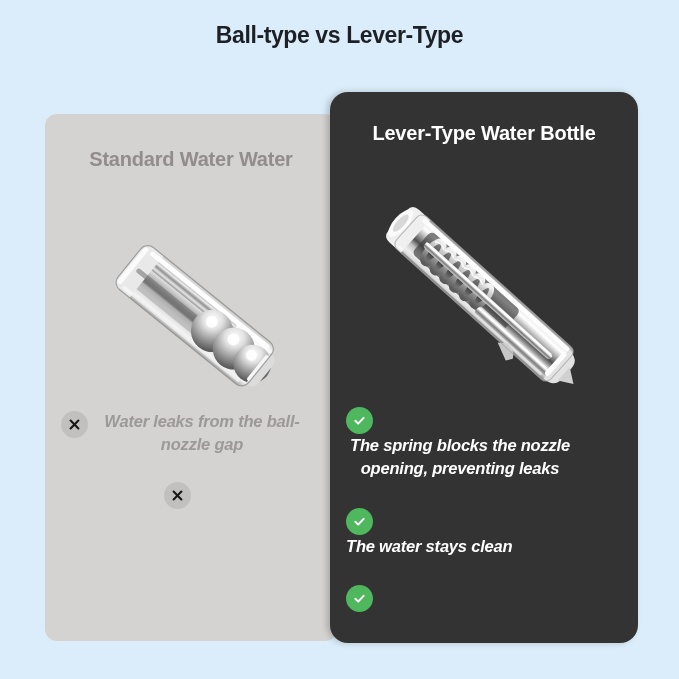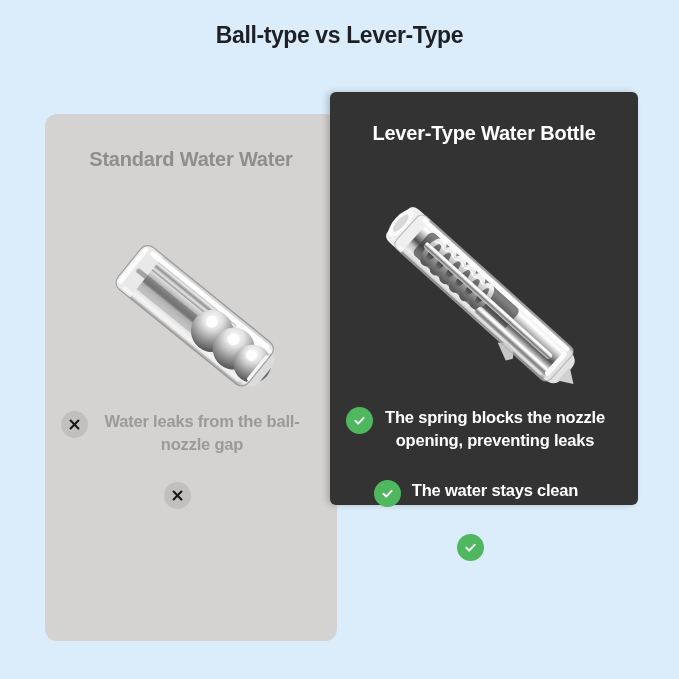--- a/index.html
+++ b/index.html
@@ -46,23 +46,23 @@
     top: 114px;
     width: 292px;
     height: 527px;
     background: #d4d3d1;
   }
 
   .panel-lever {
     left: 330px;
     top: 92px;
     width: 308px;
-    height: 413px;
+    height: 551px;
     background: #333333;
-    border-radius: 6px;
+    border-radius: 18px;
     box-shadow: -3px 0 6px rgba(0,0,0,0.20);
   }
 
   .panel-heading {
     position: absolute;
     left: 18px;
     right: 18px;
     text-align: center;
     font-size: 20px;
     font-weight: bold;
@@ -95,32 +95,33 @@
     width: 276px;
     height: 220px;
   }
   .product-art svg { display: block; width: 100%; height: 100%; }
 
   
   .feature-list {
     position: absolute;
     left: 10px;
     right: 26px;
+    font-style: italic;
   }
   .panel-standard .feature-list { top: 296px; }
   .panel-lever .feature-list { top: 314px; }
 
   .feature-row {
     display: flex;
     align-items: flex-start;
     justify-content: center;
     margin-bottom: 24px;
     padding: 0 6px;
   }
-  .panel-lever .feature-row { margin-bottom: 26px; }
+  .panel-lever .feature-row { margin-bottom: 26px; flex-direction: column; }
 
   .feature-icon {
     flex: 0 0 auto;
     width: 27px;
     height: 27px;
     border-radius: 50%;
     margin-right: 11px;
     margin-top: 1px;
     display: flex;
     align-items: center;

